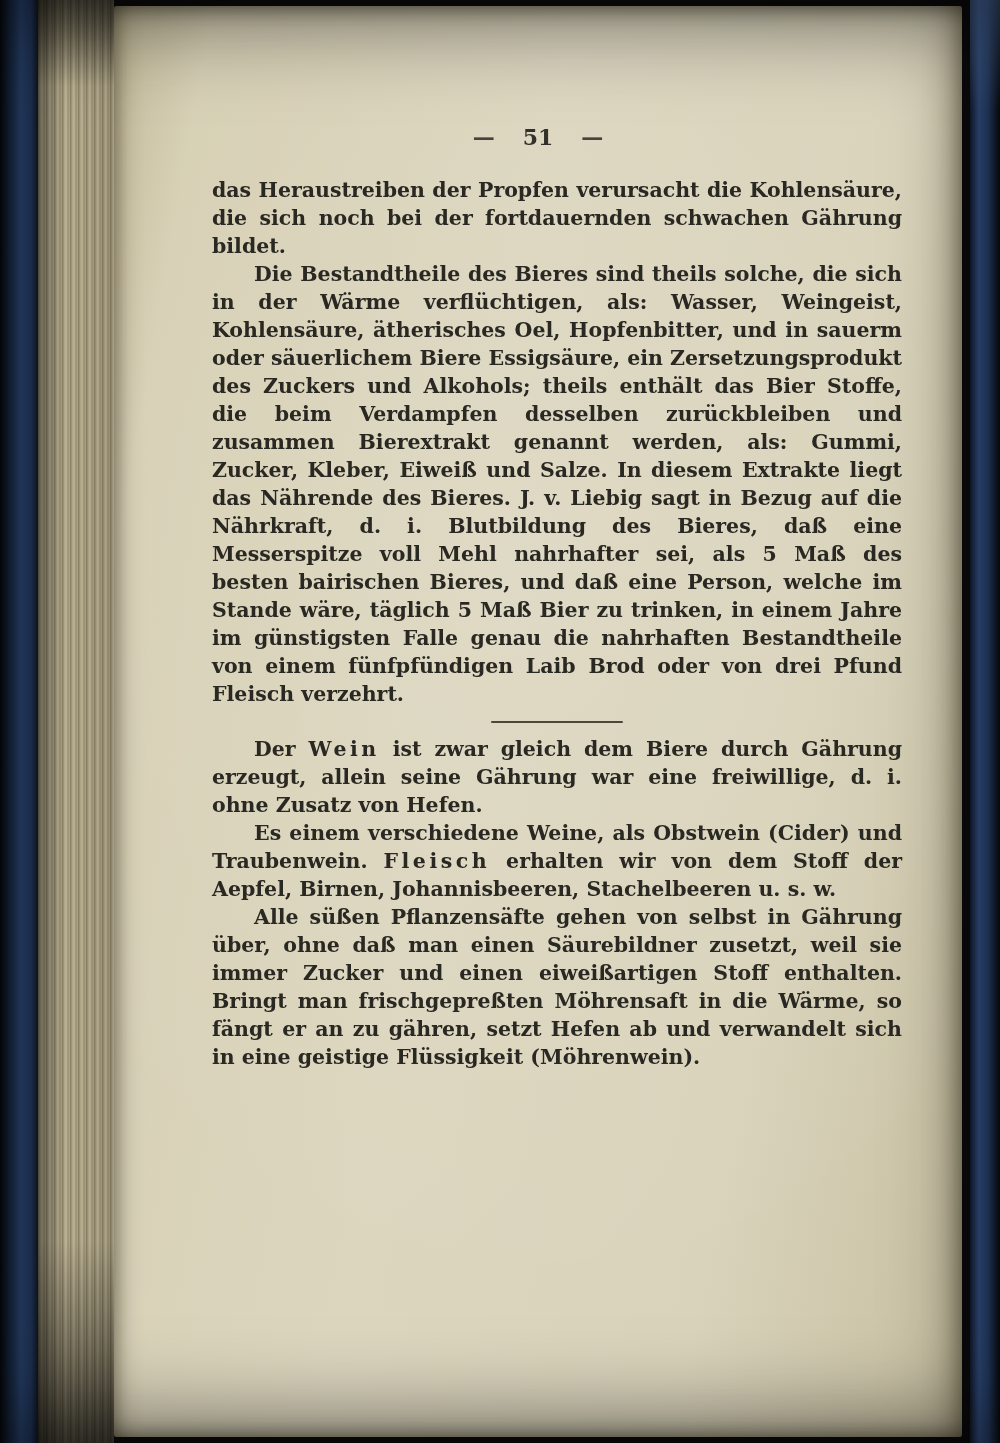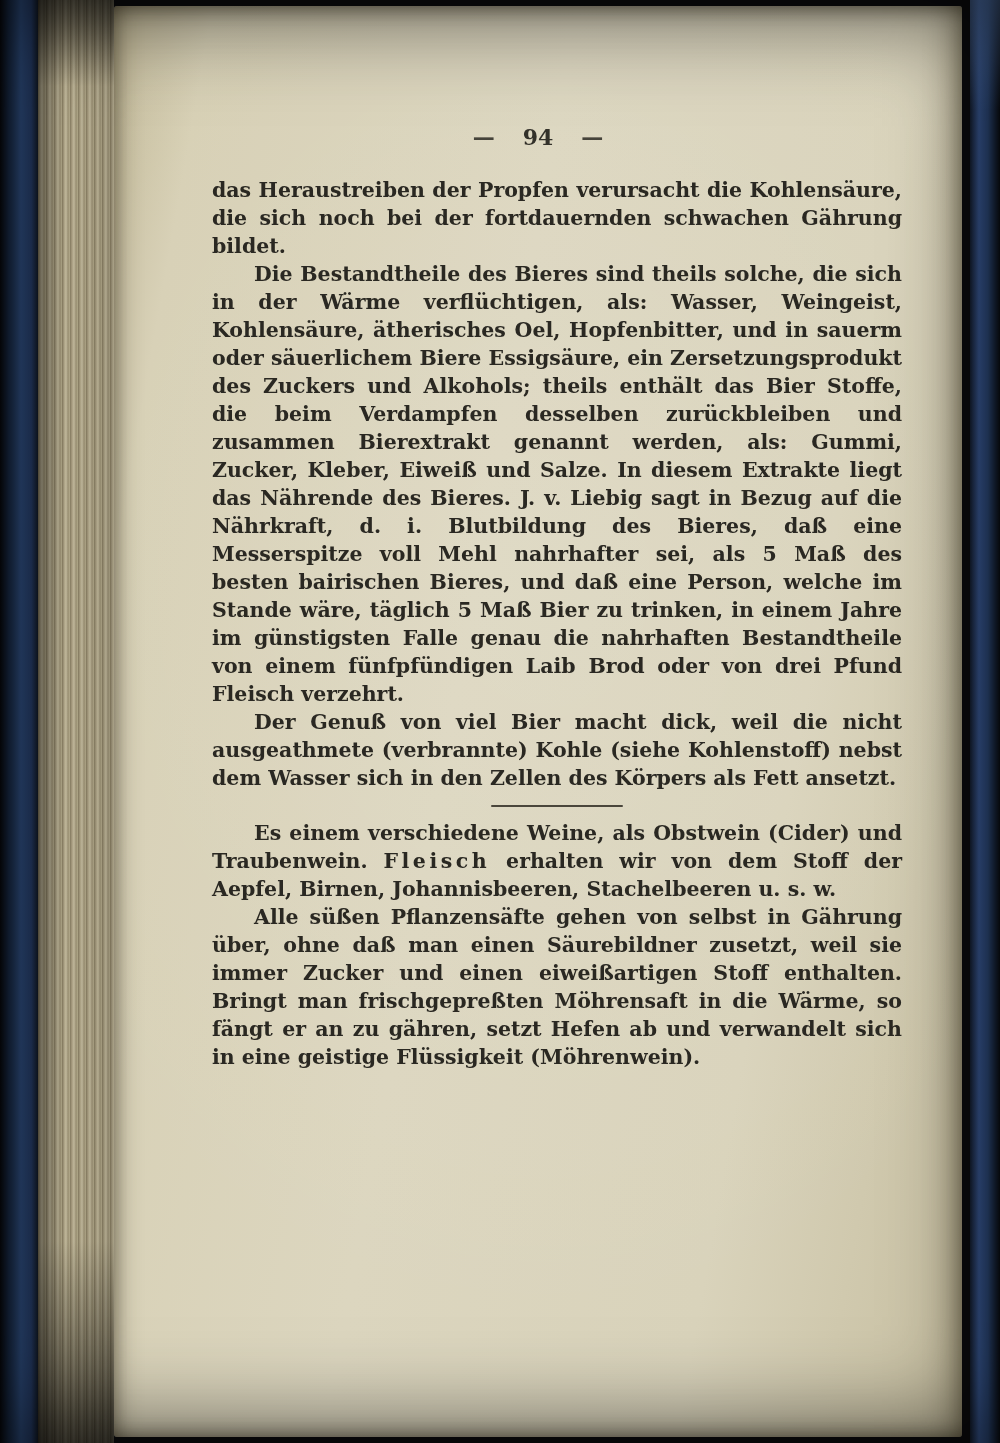--- a/index.html
+++ b/index.html
@@ -88,36 +88,36 @@
 
 <div class="scene">
 
   <div class="cover-left"></div>
   <div class="page-stack"></div>
 
   <div class="page">
 
     <div class="page-header">
       <span class="dash">—</span>
-      <span class="pnum">94</span>
+      <span class="pnum">51</span>
       <span class="dash">—</span>
     </div>
 
     <div class="text-block">
 
       <p class="para">das Heraustreiben der Propfen verursacht die Kohlensäure, die sich noch bei der fortdauernden schwachen Gährung bildet.</p>
 
       <p class="para indent">Die Bestandtheile des Bieres sind theils solche, die sich in der Wärme verflüchtigen, als: Wasser, Weingeist, Kohlensäure, ätherisches Oel, Hopfenbitter, und in sauerm oder säuerlichem Biere Essigsäure, ein Zersetzungsprodukt des Zuckers und Alkohols; theils enthält das Bier Stoffe, die beim Verdampfen desselben zurückbleiben und zusammen Bierextrakt genannt werden, als: Gummi, Zucker, Kleber, Eiweiß und Salze. In diesem Extrakte liegt das Nährende des Bieres. J. v. Liebig sagt in Bezug auf die Nährkraft, d. i. Blutbildung des Bieres, daß eine Messerspitze voll Mehl nahrhafter sei, als 5 Maß des besten bairischen Bieres, und daß eine Person, welche im Stande wäre, täglich 5 Maß Bier zu trinken, in einem Jahre im günstigsten Falle genau die nahrhaften Bestandtheile von einem fünfpfündigen Laib Brod oder von drei Pfund Fleisch verzehrt.</p>
 
-      <p class="para indent">Der Genuß von viel Bier macht dick, weil die nicht ausgeathmete (verbrannte) Kohle (siehe Kohlenstoff) nebst dem Wasser sich in den Zellen des Körpers als Fett ansetzt.</p>
 
 
 
       <div class="separator"></div>
 
+      <p class="para indent"><span>Der </span><span class="gesperrt">Wein</span><span> ist zwar gleich dem Biere durch Gährung erzeugt, allein seine Gährung war eine freiwillige, d. i. ohne Zusatz von Hefen.</span></p>
 
       <p class="para indent"><span>Es einem verschiedene Weine, als Obstwein (Cider) und Traubenwein. </span><span class="gesperrt">Fleisch</span><span> erhalten wir von dem Stoff der Aepfel, Birnen, Johannisbeeren, Stachelbeeren u. s. w.</span></p>
 
       <p class="para indent">Alle süßen Pflanzensäfte gehen von selbst in Gährung über, ohne daß man einen Säurebildner zusetzt, weil sie immer Zucker und einen eiweißartigen Stoff enthalten. Bringt man frischgepreßten Möhrensaft in die Wärme, so fängt er an zu gähren, setzt Hefen ab und verwandelt sich in eine geistige Flüssigkeit (Möhrenwein).</p>
 
     </div>
   </div>
 
   <div class="cover-right"></div>
 

